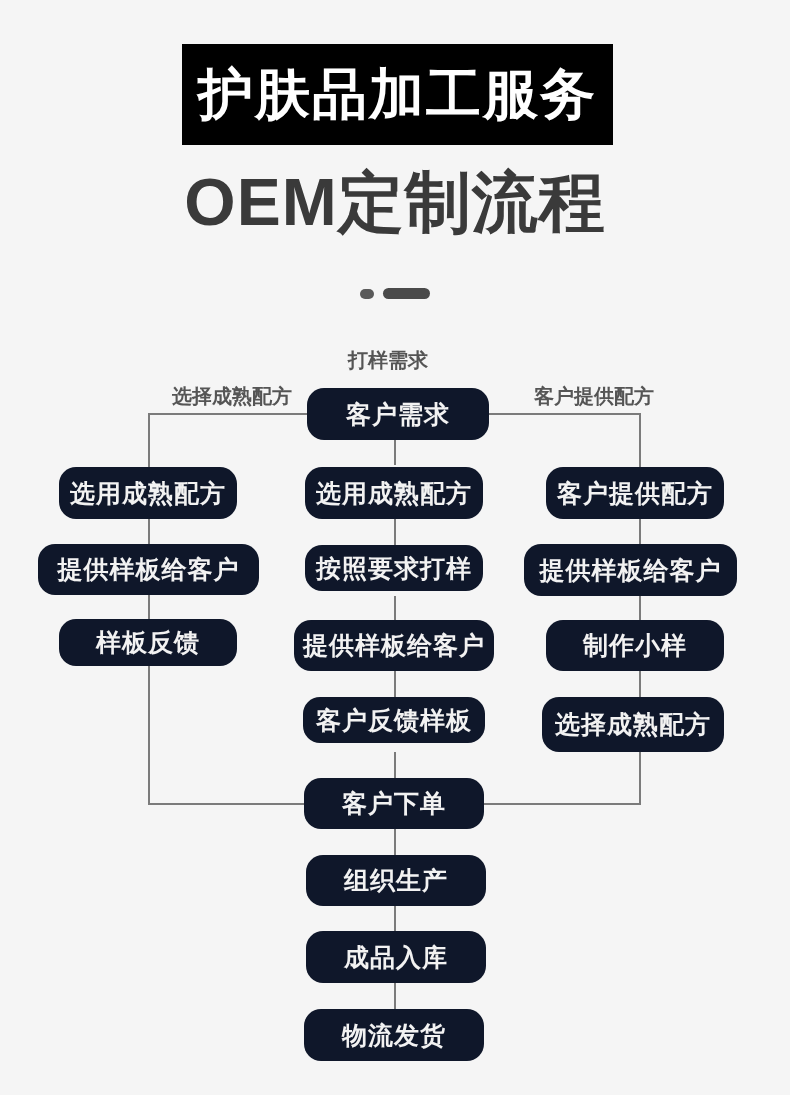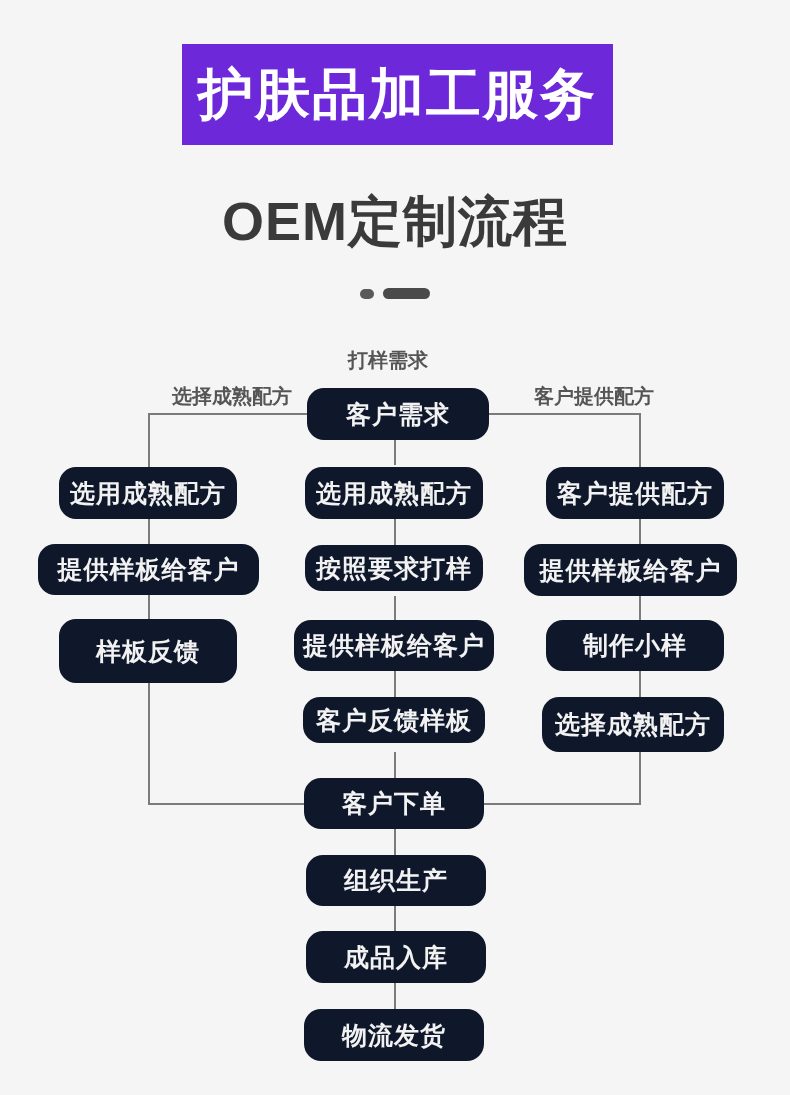--- a/index.html
+++ b/index.html
@@ -21,43 +21,43 @@
     background: #f5f5f5;
   }
 
   
   .banner {
     position: absolute;
     left: 182px;
     top: 44px;
     width: 431px;
     height: 101px;
-    background: #6d28d9;
+    background: #000000;
     display: flex;
     align-items: center;
     justify-content: center;
     box-sizing: border-box;
   }
   .banner-text {
     color: #ffffff;
     font-size: 55px;
     font-weight: bold;
     letter-spacing: 2px;
     line-height: 1;
     white-space: nowrap;
   }
 
   .main-title {
     position: absolute;
     left: 0;
-    top: 190px;
+    top: 165px;
     width: 790px;
     text-align: center;
     color: #3a3a3a;
-    font-size: 54px;
+    font-size: 66px;
     font-weight: bold;
     letter-spacing: 1px;
     line-height: 1.15;
     white-space: nowrap;
   }
 
   .divider {
     position: absolute;
     left: 0;
     top: 288px;
@@ -171,21 +171,21 @@
     <div class="line v" style="left:394px; top:983px; height:26px;"></div>
 
     <div class="edge-label" style="left:348px; top:347px;">打样需求</div>
     <div class="edge-label" style="left:172px; top:383px;">选择成熟配方</div>
     <div class="edge-label" style="left:534px; top:383px;">客户提供配方</div>
 
     <div class="node" style="left:307px; top:388px; width:182px; height:52px;">客户需求</div>
 
     <div class="node" style="left:59px; top:467px; width:178px; height:52px;">选用成熟配方</div>
     <div class="node" style="left:38px; top:544px; width:221px; height:51px;">提供样板给客户</div>
-    <div class="node" style="left:59px; top:619px; width:178px; height:64px;">样板反馈</div>
+    <div class="node" style="left:59px; top:619px; width:178px; height:47px;">样板反馈</div>
 
     <div class="node" style="left:305px; top:467px; width:178px; height:52px;">选用成熟配方</div>
     <div class="node" style="left:305px; top:545px; width:178px; height:46px;">按照要求打样</div>
     <div class="node" style="left:294px; top:620px; width:200px; height:51px;">提供样板给客户</div>
     <div class="node" style="left:303px; top:697px; width:182px; height:46px;">客户反馈样板</div>
 
     <div class="node" style="left:546px; top:467px; width:178px; height:52px;">客户提供配方</div>
     <div class="node" style="left:524px; top:544px; width:213px; height:52px;">提供样板给客户</div>
     <div class="node" style="left:546px; top:620px; width:178px; height:51px;">制作小样</div>
     <div class="node" style="left:542px; top:697px; width:182px; height:55px;">选择成熟配方</div>

